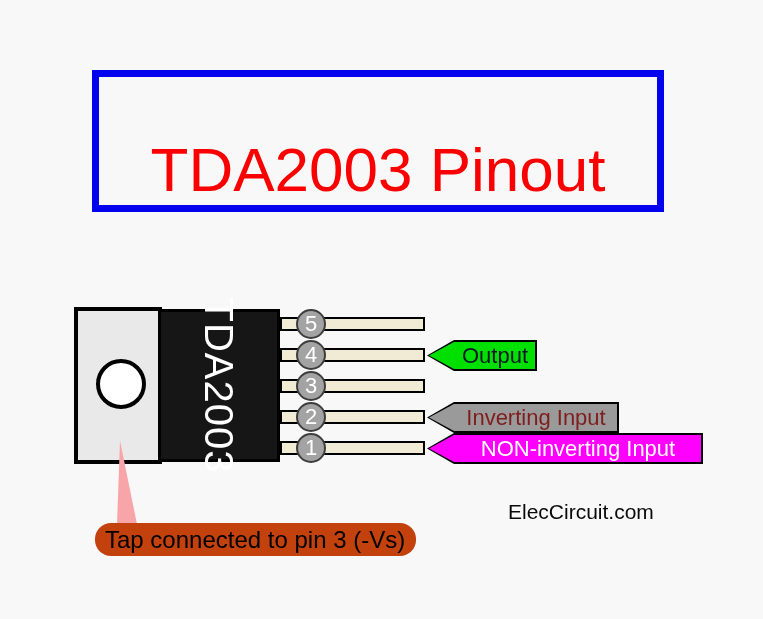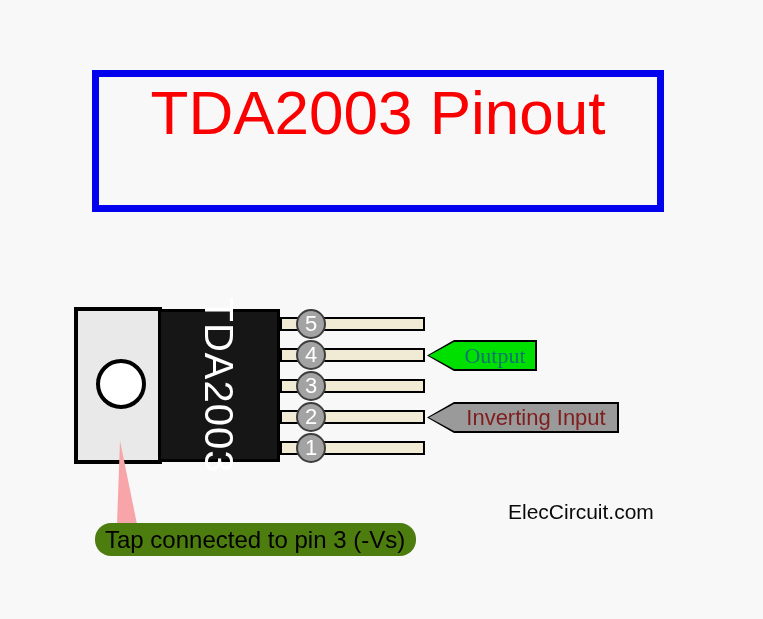--- a/index.html
+++ b/index.html
@@ -3,21 +3,21 @@
 <meta charset="utf-8">
 <style>
   html,body{margin:0;padding:0;}
   .canvas{
     position:relative;width:763px;height:619px;background:#f8f8f8;
     font-family:"Liberation Sans",sans-serif;overflow:hidden;
   }
   
   .title-box{
     position:absolute;left:92px;top:70px;width:558px;height:128px;
-    border:7px solid #0202ee;display:flex;align-items:flex-start;justify-content:center;
+    border:7px solid #0202ee;display:flex;align-items:flex-end;justify-content:center;
   }
   .title-text{color:#fb0000;font-size:62px;letter-spacing:0px;white-space:nowrap;}
   
   .tab{
     position:absolute;left:74px;top:307px;width:80px;height:149px;
     background:#e9e9e9;border:4px solid #000;
   }
   .hole{
     position:absolute;left:96px;top:359px;width:42px;height:42px;
     background:#fff;border:4px solid #000;border-radius:50%;
@@ -105,28 +105,33 @@
   <div class="pin-circle" style="top:402px">
       <span>2</span>
     </div>
   <div class="pin-circle" style="top:433px">
       <span>1</span>
     </div>
 
   <div class="tag" style="top:340px;width:110px">
     <div class="outer"></div>
     <div class="inner" style="background-color: rgb(0, 224, 0);"></div>
-    <span class="tag-label" style="color: #0f766e; font-family: Liberation Serif, serif;">Output</span>
+    <span class="tag-label" style="color: #0f172a;">Output</span>
   </div>
   <div class="tag" style="top:402px;width:192px">
     <div class="outer"></div>
     <div class="inner" style="background-color: rgb(154, 154, 154);"></div>
     <span class="tag-label" style="color: #7f1d1d;">Inverting Input</span>
   </div>
+  <div class="tag" style="top:433px;width:276px">
+    <div class="outer"></div>
+    <div class="inner" style="background-color: rgb(255, 0, 255);"></div>
+    <span class="tag-label" style="color: rgb(255, 255, 255);">NON-inverting Input</span>
+  </div>
 
   <div class="callout-pointer" style="background-color: rgb(248, 165, 169);"></div>
-  <div class="callout-box" style="background-color: #4d7c0f; border-radius: 16px;">
+  <div class="callout-box" style="background-color: #c2410c; border-radius: 16px;">
     <span>Tap connected to pin 3 (-Vs)</span>
   </div>
 
   <div class="watermark">ElecCircuit.com</div>
 
 </div>
 
 </body></html>

